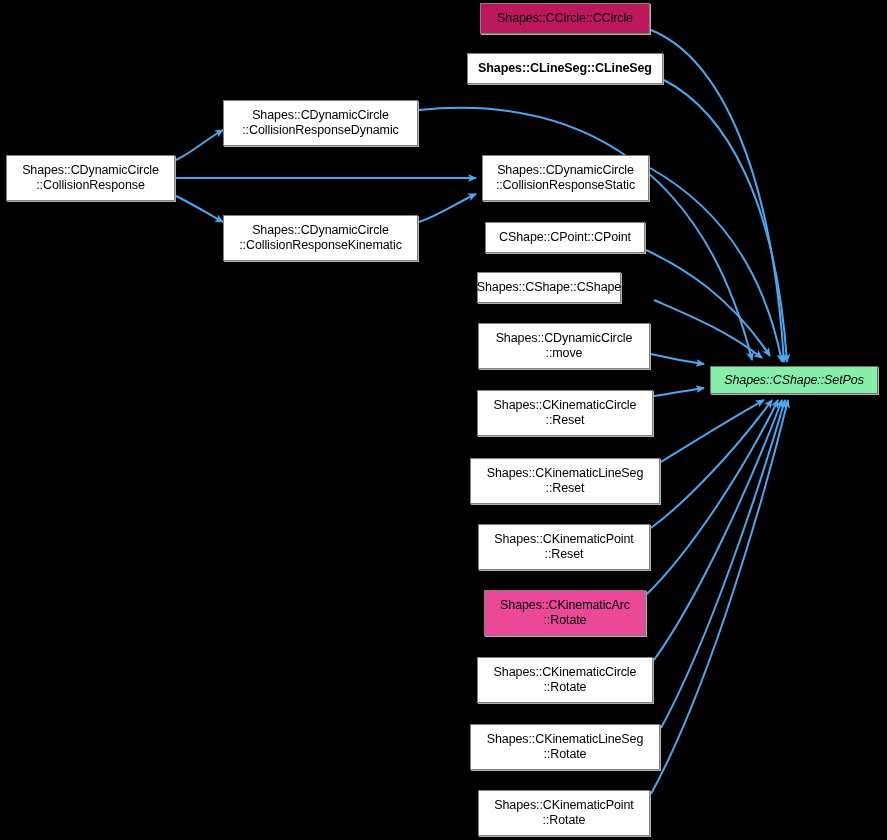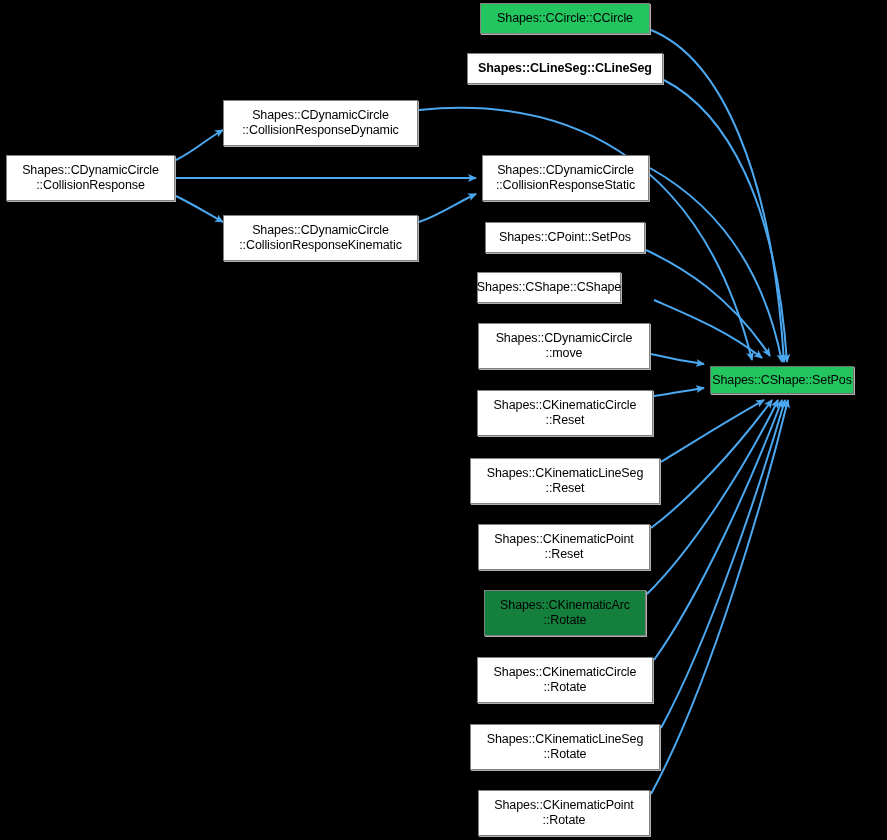--- a/index.html
+++ b/index.html
@@ -78,38 +78,38 @@
       </g>
   </svg>
 
   <div id="nodes">
       <div class="node" style="left: 6px; top: 155px; width: 169px; height: 46px; background: rgb(255, 255, 255); border-color: rgb(128, 128, 128);">Shapes::CDynamicCircle
 ::CollisionResponse</div>
       <div class="node" style="left: 223px; top: 100px; width: 195px; height: 46px; background: rgb(255, 255, 255); border-color: rgb(128, 128, 128);">Shapes::CDynamicCircle
 ::CollisionResponseDynamic</div>
       <div class="node" style="left: 223px; top: 215px; width: 195px; height: 46px; background: rgb(255, 255, 255); border-color: rgb(128, 128, 128);">Shapes::CDynamicCircle
 ::CollisionResponseKinematic</div>
-      <div class="node" style="left: 480px; top: 3px; width: 170px; height: 31px; background: #22c55e; border-color: rgb(128, 128, 128);">Shapes::CCircle::CCircle</div>
+      <div class="node" style="left: 480px; top: 3px; width: 170px; height: 31px; background: #be185d; border-color: rgb(128, 128, 128);">Shapes::CCircle::CCircle</div>
       <div class="node" style="left: 467px; top: 53px; width: 196px; height: 31px; background: rgb(255, 255, 255); border-color: rgb(128, 128, 128); font-weight: bold;">Shapes::CLineSeg::CLineSeg</div>
       <div class="node" style="left: 482px; top: 155px; width: 167px; height: 46px; background: rgb(255, 255, 255); border-color: rgb(128, 128, 128);">Shapes::CDynamicCircle
 ::CollisionResponseStatic</div>
-      <div class="node" style="left: 485px; top: 222px; width: 160px; height: 31px; background: rgb(255, 255, 255); border-color: rgb(128, 128, 128);">Shapes::CPoint::SetPos</div>
+      <div class="node" style="left: 485px; top: 222px; width: 160px; height: 31px; background: rgb(255, 255, 255); border-color: rgb(128, 128, 128);">CShape::CPoint::CPoint</div>
       <div class="node" style="left: 477px; top: 272px; width: 144px; height: 31px; background: rgb(255, 255, 255); border-color: rgb(128, 128, 128);">Shapes::CShape::CShape</div>
       <div class="node" style="left: 478px; top: 323px; width: 172px; height: 46px; background: rgb(255, 255, 255); border-color: rgb(128, 128, 128);">Shapes::CDynamicCircle
 ::move</div>
       <div class="node" style="left: 477px; top: 390px; width: 176px; height: 46px; background: rgb(255, 255, 255); border-color: rgb(128, 128, 128);">Shapes::CKinematicCircle
 ::Reset</div>
       <div class="node" style="left: 470px; top: 458px; width: 190px; height: 46px; background: rgb(255, 255, 255); border-color: rgb(128, 128, 128);">Shapes::CKinematicLineSeg
 ::Reset</div>
       <div class="node" style="left: 478px; top: 524px; width: 172px; height: 46px; background: rgb(255, 255, 255); border-color: rgb(128, 128, 128);">Shapes::CKinematicPoint
 ::Reset</div>
-      <div class="node" style="left: 484px; top: 590px; width: 162px; height: 46px; background: #15803d; border-color: rgb(128, 128, 128);">Shapes::CKinematicArc
+      <div class="node" style="left: 484px; top: 590px; width: 162px; height: 46px; background: #ec4899; border-color: rgb(128, 128, 128);">Shapes::CKinematicArc
 ::Rotate</div>
       <div class="node" style="left: 477px; top: 657px; width: 176px; height: 46px; background: rgb(255, 255, 255); border-color: rgb(128, 128, 128);">Shapes::CKinematicCircle
 ::Rotate</div>
       <div class="node" style="left: 470px; top: 724px; width: 190px; height: 46px; background: rgb(255, 255, 255); border-color: rgb(128, 128, 128);">Shapes::CKinematicLineSeg
 ::Rotate</div>
       <div class="node" style="left: 478px; top: 790px; width: 172px; height: 46px; background: rgb(255, 255, 255); border-color: rgb(128, 128, 128);">Shapes::CKinematicPoint
 ::Rotate</div>
-      <div class="node target" style="left: 710px; top: 366px; width: 144px; height: 28px; background: #22c55e;">Shapes::CShape::SetPos</div>
+      <div class="node target" style="left: 710px; top: 366px; width: 168px; height: 28px; background: #86efac; font-style: italic;">Shapes::CShape::SetPos</div>
     </div>
 
 </div>
 
 </body></html>

